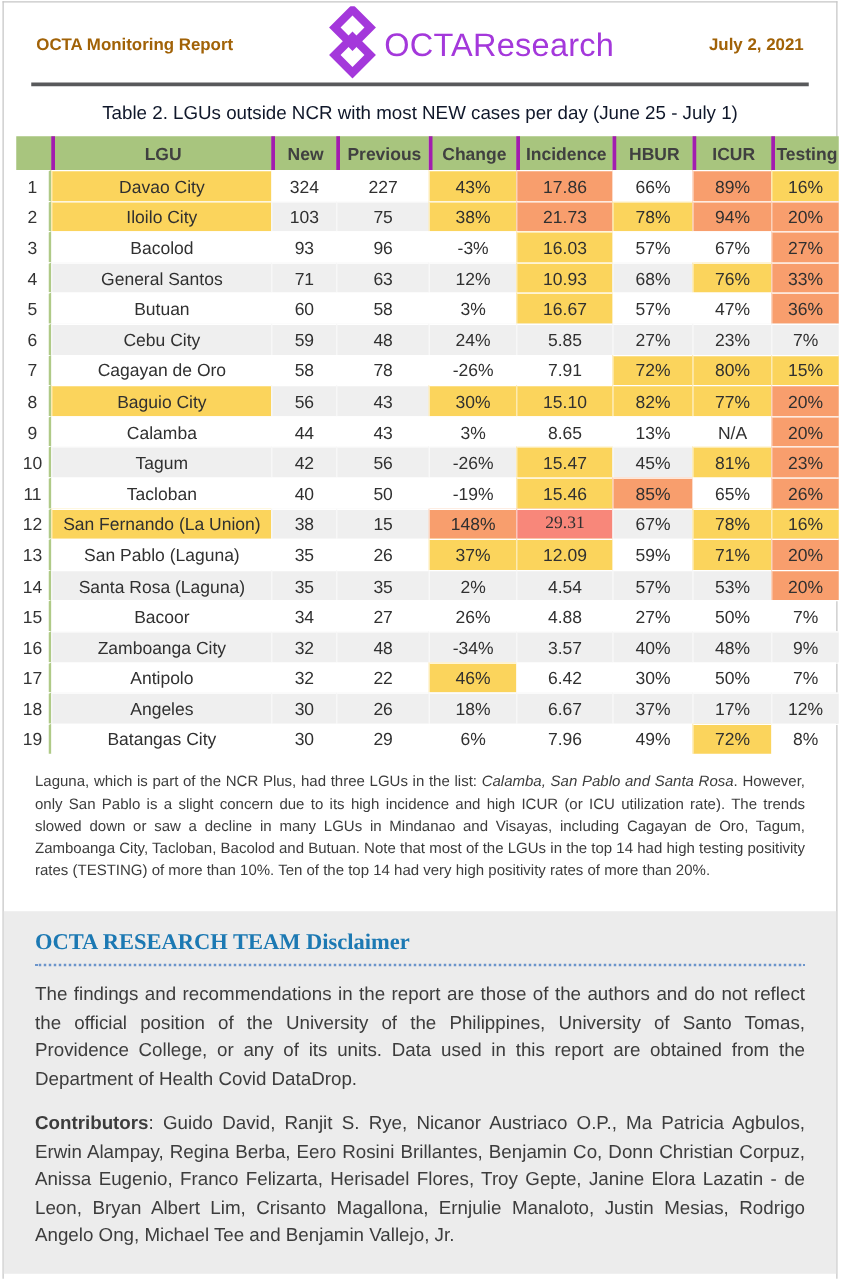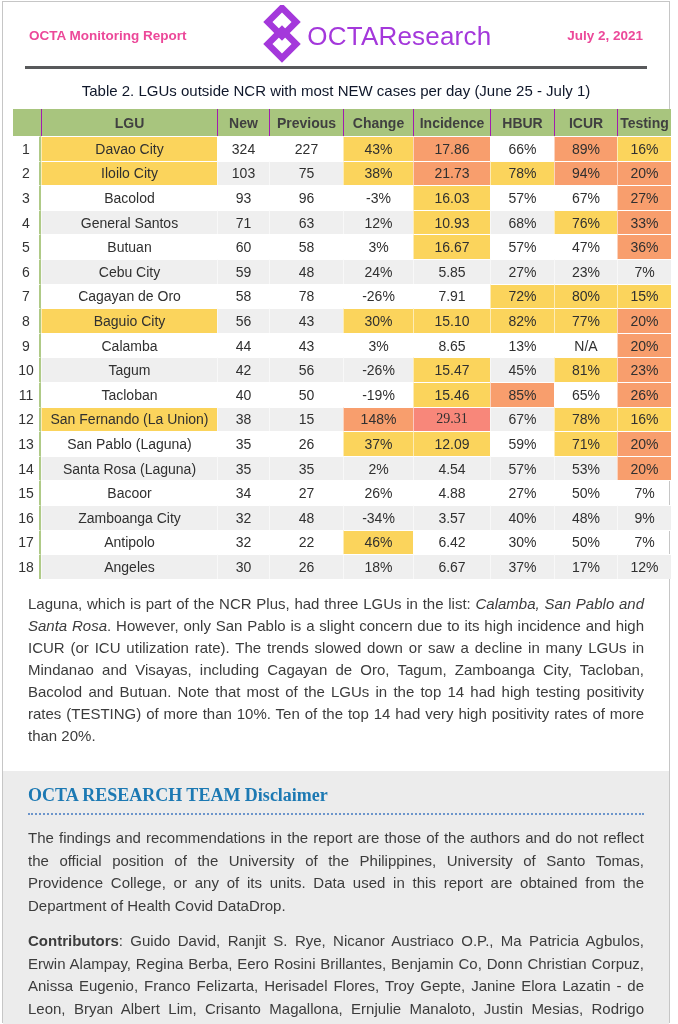--- a/index.html
+++ b/index.html
@@ -4,46 +4,46 @@
 <style>
   * { margin:0; padding:0; box-sizing:border-box; }
   html,body { width:678px; height:1024px; background:#fff; overflow:hidden;
               font-family:"Liberation Sans", sans-serif; }
   .page { position:absolute; left:2px; top:1px; width:668px; height:1022px;
           border:1px solid #C6C6C6; border-bottom:none; background:#fff; }
 
   
   .hdr { display:flex; align-items:center; justify-content:space-between;
          padding:6px 26px 0 26px; height:60px; }
-  .hdr .teal { color:#ec4899; font-size:13.5px; font-weight:700; }
+  .hdr .teal { color:#a16207; font-size:13.5px; font-weight:700; }
   .logo { display:flex; align-items:center; gap:5px; margin-top:2px; }
   .logo-text { color:#A438DB; font-size:26px; font-weight:500; letter-spacing:0.2px; }
 
   
   .rule { height:3px; background:#58595B; margin:4px 22px 0 22px; }
   .tbl-title { text-align:center; font-size:15px; color:#0f172a; font-weight:500;
                margin-top:13px; }
 
   
   table { border-collapse:separate; border-spacing:0; margin:10px 8px 0 10px;
           width:658px; table-layout:fixed; }
   th { background:#A8C57E; color:#404040; font-size:14px; font-weight:700;
-       height:27px; border-left:1px solid #a21caf; }
+       height:27px; border-left:3px solid #a21caf; }
   th:first-child { border-left:none; }
   td { height:24.6px; font-size:14px; color:#303030; text-align:center;
        border-top:1px solid #fff; border-left:1px solid rgba(255,255,255,.55); }
   .alt td { background:#EFEFEF; }
   .hl-y { background:#FBD45C !important; }
   .hl-o { background:#F89E6D !important; }
   .hl-r { background:#F8877A !important;font-family:Liberation Serif, serif; }
   td.num { background:#fff !important; border-right:2px solid #AFCA87;
            border-left:none; color:#333; }
 
   
-  .analysis { margin:14px 25px 0 25px; font-size:15px; line-height:1.47;
+  .analysis { margin:14px 25px 0 25px; font-size:12px; line-height:1.47;
               text-align:justify; color:#3C3C3C; }
   .analysis .it { font-style:italic; }
 
   
   .disc { margin-top:24px; background:#ECECEC; padding:14px 25px 18px 25px; }
   .disc h2 { font-family:"Liberation Serif", serif; font-size:18px; font-weight:700;
              color:#1C79B3; }
   .disc .dots { border-bottom:2px dotted #6C95CB; margin:7px 0 12px 0; }
   .disc p { font-size:15px; line-height:1.5; text-align:justify; color:#3C3C3C; }
   .disc p.contrib { margin-top:13px; }
@@ -289,20 +289,31 @@
           <td class="num">18</td>
           <td>Angeles</td>
           <td>30</td>
           <td>26</td>
           <td>18%</td>
           <td>6.67</td>
           <td>37%</td>
           <td>17%</td>
           <td>12%</td>
         </tr>
+        <tr>
+          <td class="num">19</td>
+          <td>Batangas City</td>
+          <td>30</td>
+          <td>29</td>
+          <td>6%</td>
+          <td>7.96</td>
+          <td>49%</td>
+          <td class="hl-y">72%</td>
+          <td>8%</td>
+        </tr>
       </tbody>
   </table>
 
   <p class="analysis"><span>Laguna, which is part of the NCR Plus, had three LGUs in the list: </span><span class="it">Calamba, San Pablo and Santa Rosa</span><span>. However, only San Pablo is a slight concern due to its high incidence and high ICUR (or ICU utilization rate). The trends slowed down or saw a decline in many LGUs in Mindanao and Visayas, including Cagayan de Oro, Tagum, Zamboanga City, Tacloban, Bacolod and Butuan. Note that most of the LGUs in the top 14 had high testing positivity rates (TESTING) of more than 10%. Ten of the top 14 had very high positivity rates of more than 20%.</span></p>
 
   <div class="disc">
     <h2>OCTA RESEARCH TEAM Disclaimer</h2>
     <div class="dots"></div>
     <p>The findings and recommendations in the report are those of the authors and do not reflect the official position of the University of the Philippines, University of Santo Tomas, Providence College, or any of its units. Data used in this report are obtained from the Department of Health Covid DataDrop.</p>
     <p class="contrib"><span class="b">Contributors</span><span>: Guido David, Ranjit S. Rye, Nicanor Austriaco O.P., Ma Patricia Agbulos, Erwin Alampay, Regina Berba, Eero Rosini Brillantes, Benjamin Co, Donn Christian Corpuz, Anissa Eugenio, Franco Felizarta, Herisadel Flores, Troy Gepte, Janine Elora Lazatin - de Leon, Bryan Albert Lim, Crisanto Magallona, Ernjulie Manaloto, Justin Mesias, Rodrigo Angelo Ong, Michael Tee and Benjamin Vallejo, Jr.</span></p>

